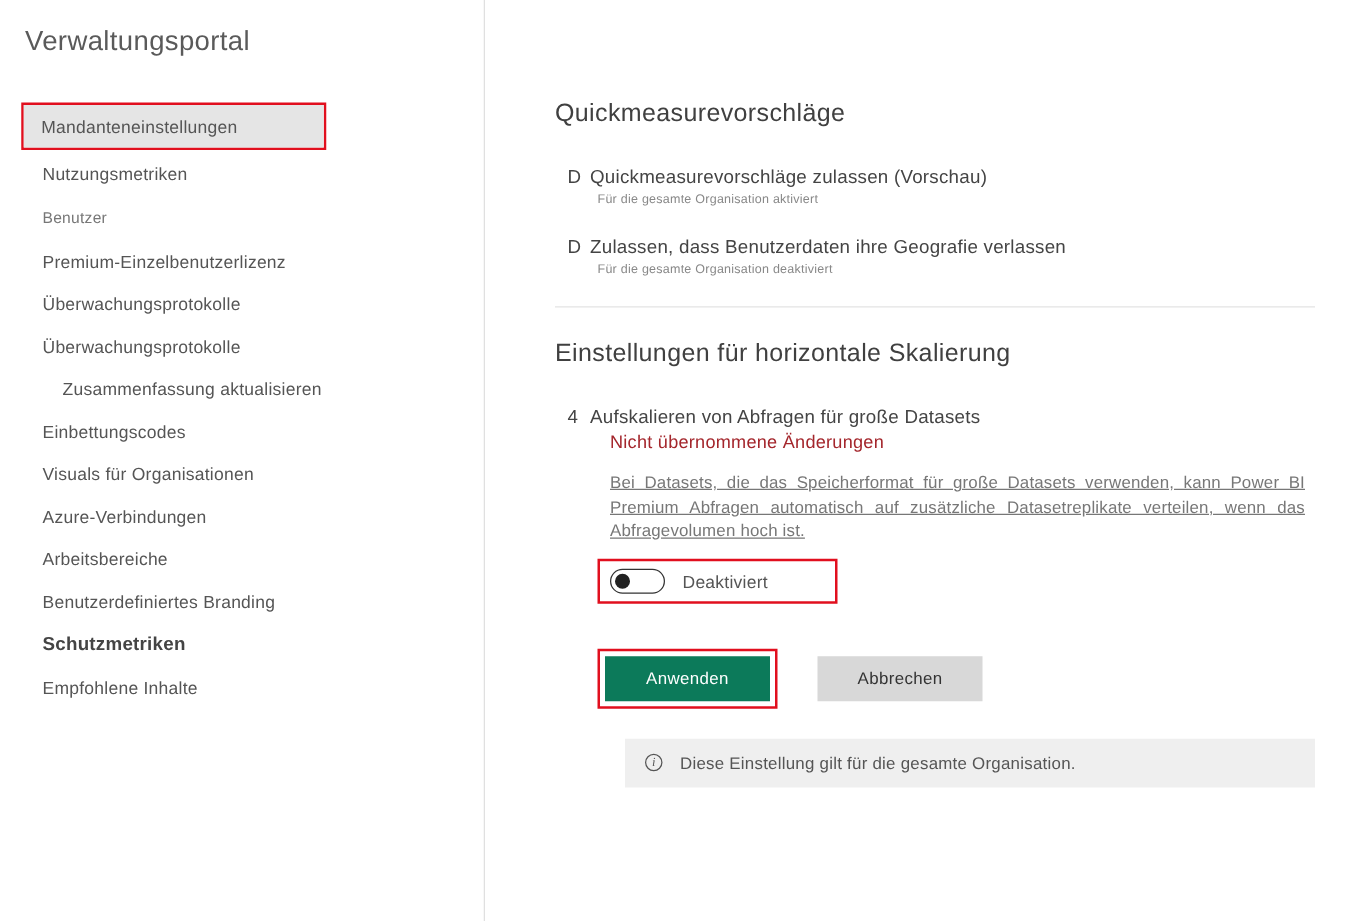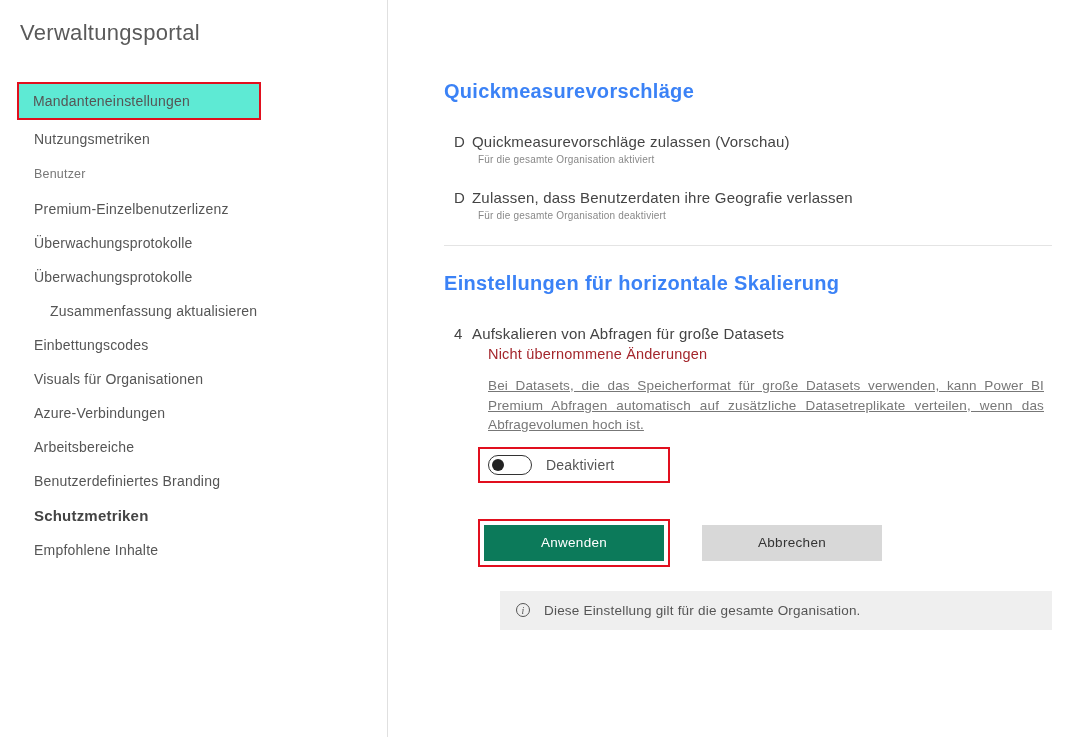--- a/index.html
+++ b/index.html
@@ -29,35 +29,35 @@
     .nav-item {
       padding: 9px 14px;
       font-size: 14px;
       color: #555;
       cursor: pointer;
       font-weight: 400;
       letter-spacing: 0.2px;
     }
     .nav-item.sub { padding-left: 30px; }
     .nav-item.section { font-size: 12.5px; color: #777; padding-top: 11px; padding-bottom: 11px;}
-    .nav-item.active { background: #5eead4; }
+    .nav-item.active { background: #e5e5e5; }
     .nav-item.bold { font-weight: 600; font-size: 15px; color:#444; }
     .highlight-red { border: 2.5px solid #e10f1e; }
     .nav-highlight { padding:0; margin-left:-3px; margin-right:110px; margin-bottom:2px;}
     .nav-highlight .nav-item { margin:0; }
 
     .main {
       flex: 1;
       padding: 80px 30px 0 56px;
       position: relative;
     }
     .sec-title {
       font-size: 20px;
-      font-weight: 700;
-      color: #3b82f6;
+      font-weight: 400;
+      color: #404040;
       margin-bottom: 30px;
       letter-spacing: 0.3px;
     }
     .setting-row { margin-bottom: 24px; padding-left: 10px; }
     .setting-head {
       font-size: 15px;
       color: #444;
       font-weight: 400;
       letter-spacing: 0.2px;
     }
@@ -119,21 +119,21 @@
       gap: 32px;
       align-items: center;
     }
     .btn-apply-wrap { padding: 4px; }
     .btn {
       padding: 0;
       font-size: 13.5px;
       border: none;
       cursor: pointer;
       height: 36px;
-      width: 180px;
+      width: 132px;
       display:flex;
       align-items:center;
       justify-content:center;
       letter-spacing: 0.3px;
     }
     .btn-primary { background: #0c7a5a; color: #fff; }
     .btn-secondary { background: #d8d8d8; color: #333; }
     .info-bar {
       margin-top: 24px;
       margin-left: 56px;

